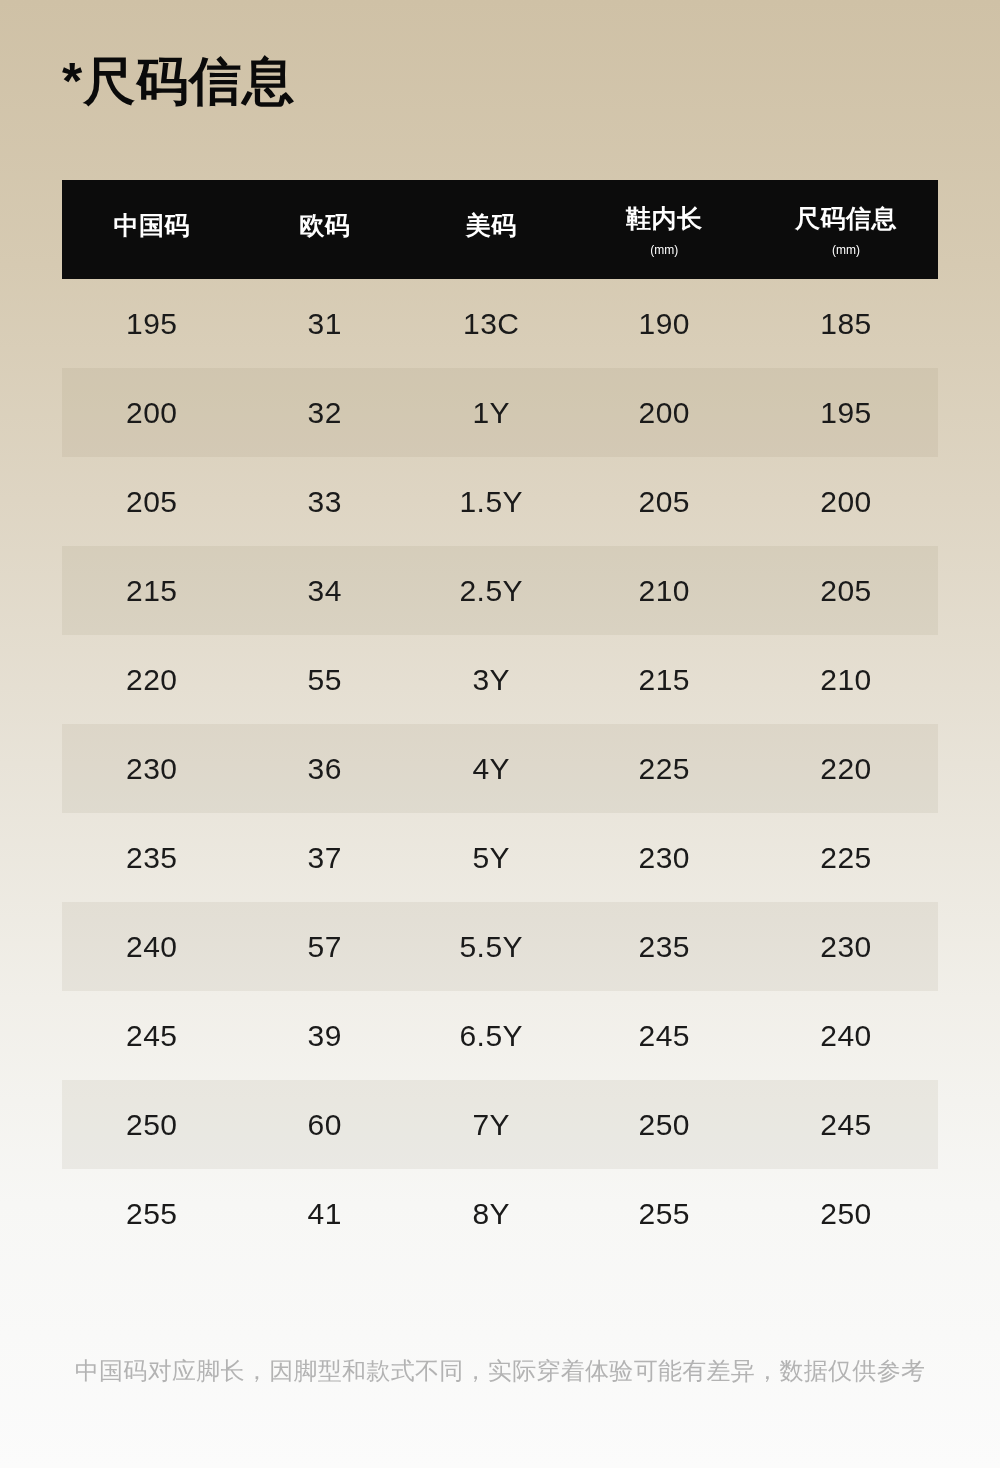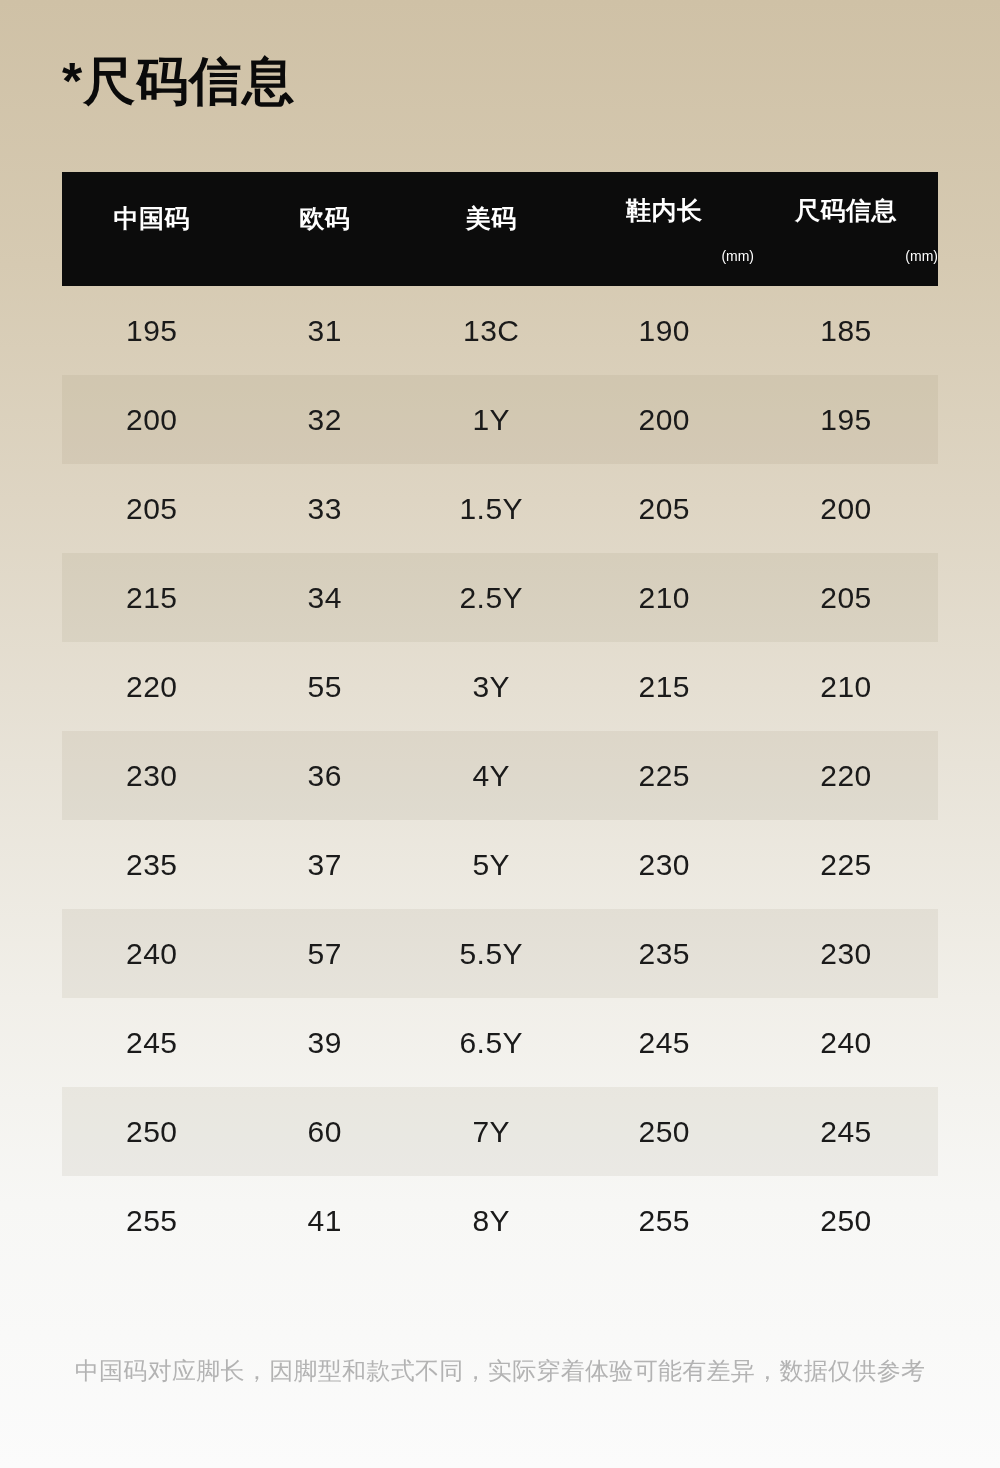--- a/index.html
+++ b/index.html
@@ -30,21 +30,21 @@
     font-size: 52px;
     font-weight: bold;
     letter-spacing: 1px;
     color: #0a0a0a;
     line-height: 1.15;
   }
 
   .table-wrap {
     position: absolute;
     left: 62px;
-    top: 172px;
+    top: 180px;
     width: 876px;
   }
 
   table {
     border-collapse: collapse;
     width: 100%;
     table-layout: fixed;
   }
 
   thead tr {
@@ -58,25 +58,24 @@
     padding: 22px 0 22px 0;
     height: 88px;
     box-sizing: border-box;
     text-align: center;
     vertical-align: middle;
     letter-spacing: 0.5px;
   }
 
   thead th .unit {
     display: block;
-    font-size: 14px;
+    font-size: 12px;
     font-weight: normal;
-    margin-top: 21px;
+    margin-top: 8px;
     letter-spacing: 0;
-    text-align: right;
   }
 
   tbody td {
     text-align: center;
     font-size: 30px;
     color: #1a1a1a;
     height: 87px;
     vertical-align: middle;
     font-weight: 300;
     letter-spacing: 0.5px;

